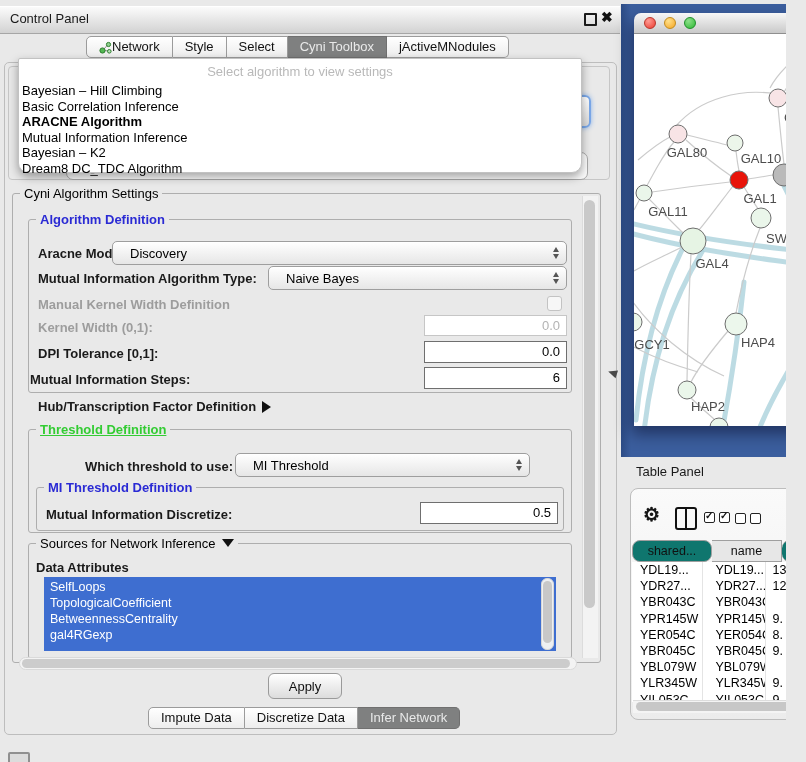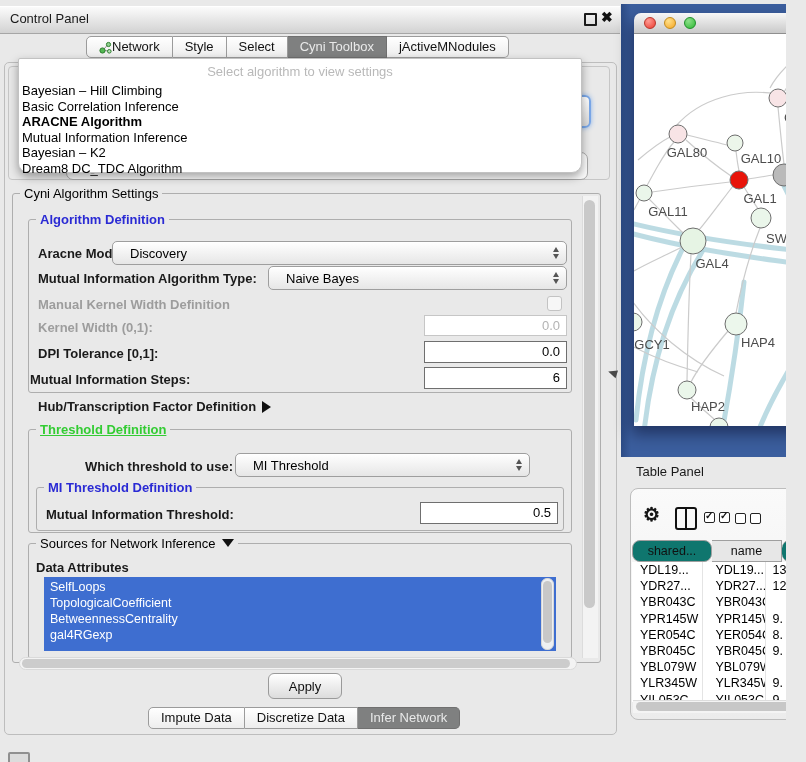--- a/index.html
+++ b/index.html
@@ -256,21 +256,21 @@
   <div class="abs combo" style="left:235px;top:453px;width:295px;height:24px;">
     <span>MI Threshold</span>
     <span class="arrows">
         <span class="arr-up"></span>
         <span class="arr-dn"></span>
       </span>
   </div>
 
   <div class="abs grp" id="mi-grp"></div>
   <div class="abs grp-label" id="mi-grp-label">MI Threshold Definition</div>
-  <div class="abs lbl" style="left:46px;top:507px;">Mutual Information Threshold:</div>
+  <div class="abs lbl" style="left:46px;top:507px;">Mutual Information Discretize:</div>
   <div class="abs field" style="left:420px;top:502px;width:138px;height:22px;line-height:20px;">0.5</div>
 
   <div class="abs grp" id="src-grp"></div>
   <div class="abs grp-label" id="src-label">
     <span>Sources for Network Inference</span><span class="tri-down"></span>
   </div>
   <div class="abs lbl" style="left:36px;top:560px;">Data Attributes</div>
   <div class="abs" id="attr-list">
       <div class="attr-item">SelfLoops</div>
       <div class="attr-item">TopologicalCoefficient</div>

